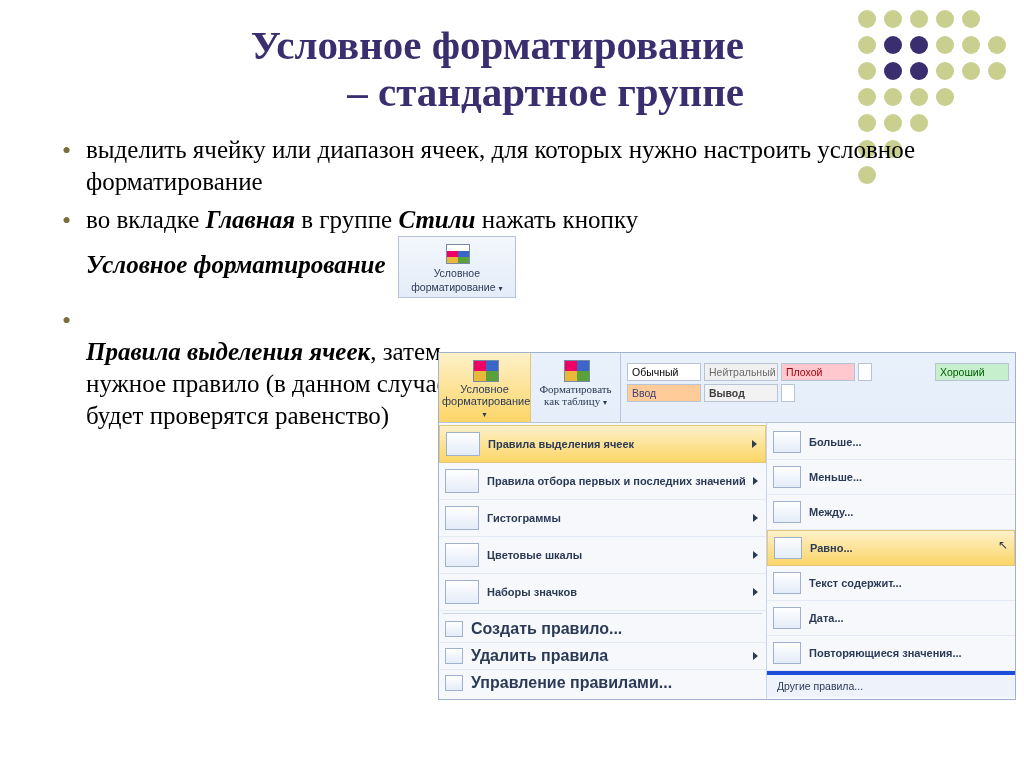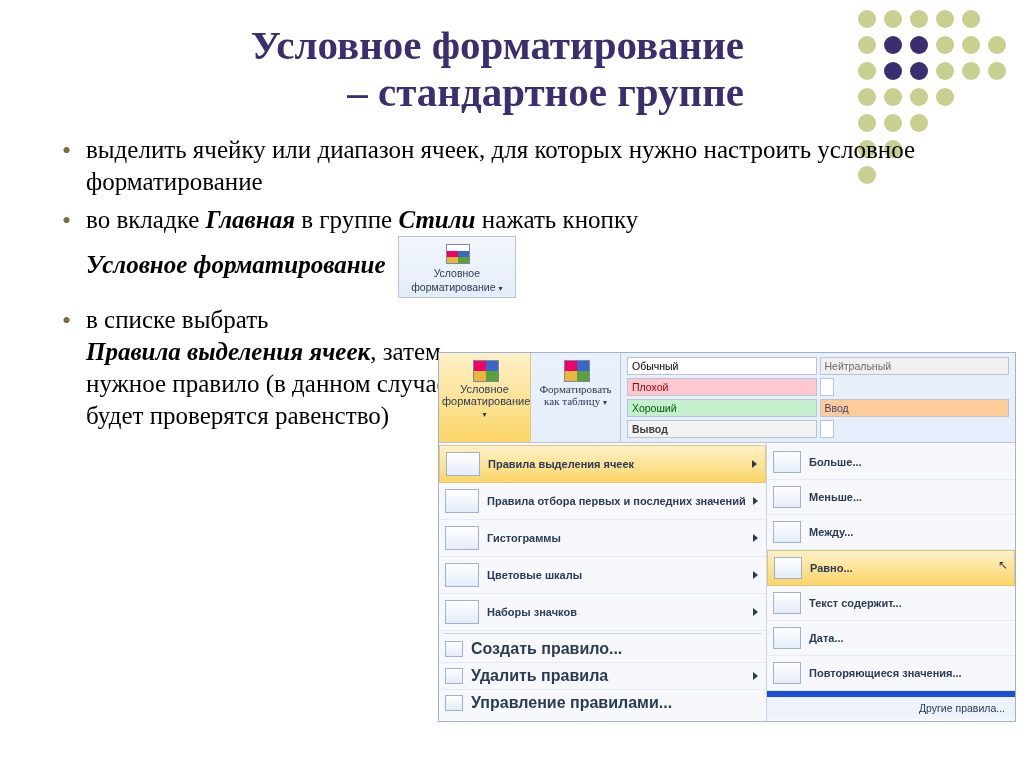--- a/index.html
+++ b/index.html
@@ -135,23 +135,23 @@
     content:""; position:absolute; left:3px; top:2px; width:24px; height:20px;
     border:1px solid #7a88a8;
     background:
       linear-gradient(#e06,#e06) 0 0/12px 10px no-repeat,
       linear-gradient(#3a66c9,#3a66c9) 12px 0/12px 10px no-repeat,
       linear-gradient(#e9b73a,#e9b73a) 0 10px/12px 10px no-repeat,
       linear-gradient(#5aa13a,#5aa13a) 12px 10px/12px 10px no-repeat;
   }
   .style-cells {
     flex: 1;
-    padding: 4px 6px;
+    padding: 10px 6px;
     display: grid;
-    grid-template-columns: repeat(2, 1fr);
+    grid-template-columns: repeat(5, 1fr);
     gap: 3px;
     align-content: start;
   }
   .sc {
     border: 1px solid #b8c3d6;
     padding: 2px 4px;
     font-size: 10.5px;
     background: #fff;
     white-space: nowrap;
     overflow: hidden;
@@ -196,23 +196,23 @@
   .mi .arrow {
     position:absolute; right:8px; top:50%; transform:translateY(-50%);
     width:0;height:0;border-top:4px solid transparent;border-bottom:4px solid transparent;border-left:5px solid #2b3a55;
   }
   .mi.small { padding: 4px 8px 4px 6px; font-size:16px;font-weight:bold; }
   .mi.small .mico { width:18px; height:16px; }
   .sep { height:1px; background:#c9d5e8; margin:2px 4px; }
 
   .menu-right .mi .mico { width:28px; height:22px; }
   .footer-r {
-    border-top:6px solid #1d4ed8;
+    border-top:4px solid #1d4ed8;
     padding:5px 10px;
-    text-align:right;
+    text-align:left;
     font-size:10.5px;
     color:#2b3a55;
     background:#eef3fb;
   }
 
   .li3-wrap { max-width: 420px; }
 </style>
 </head>
 <body>
 
@@ -275,21 +275,21 @@
       <span>во вкладке </span><span class="bold-it">Главная</span><span> в группе </span><span class="bold-it">Стили</span><span> нажать кнопку </span><br>
       <span class="bold-it">Условное форматирование</span>
       <span class="cf-btn">
         <div class="cf-icon"></div>
         <div>Условное</div>
         <div><span>форматирование</span> <span style="font-size:8px">▾</span></div>
       </span>
     </li>
     <li>
       <div class="li3-wrap">
-        <span>в списке выбрать </span><br>
+        <br>
         <span class="bold-it">Правила выделения ячеек</span><span>, затем нужное правило (в данном случае будет проверятся равенство)</span>
       </div>
     </li>
   </ul>
 
   <div class="ribbon-mock">
     <div class="ribbon-top">
       <div class="big-btn">
         <div class="ico"></div>
         <div>Условное</div>

